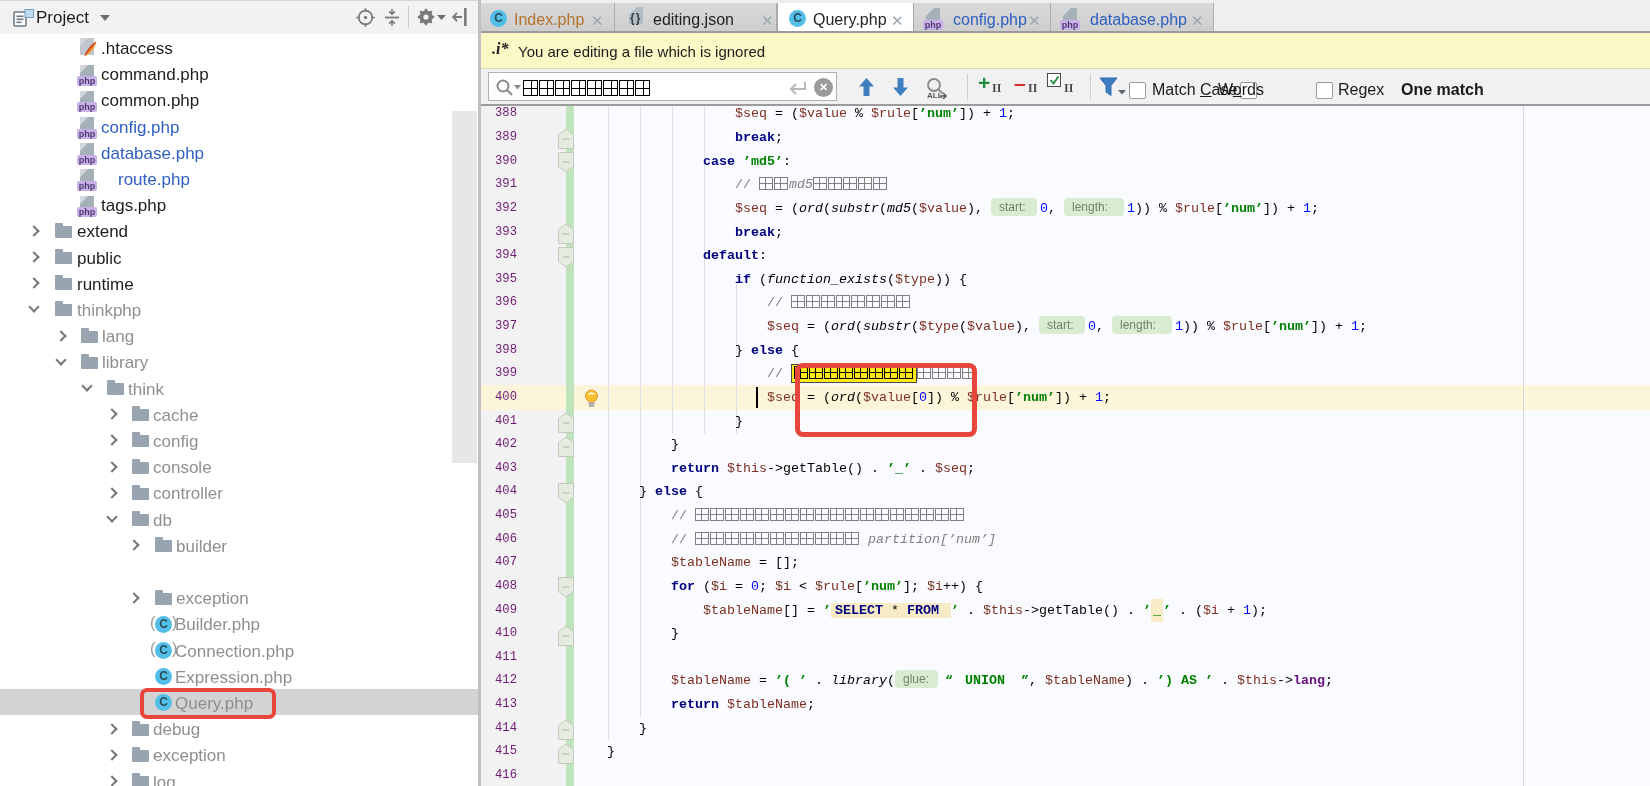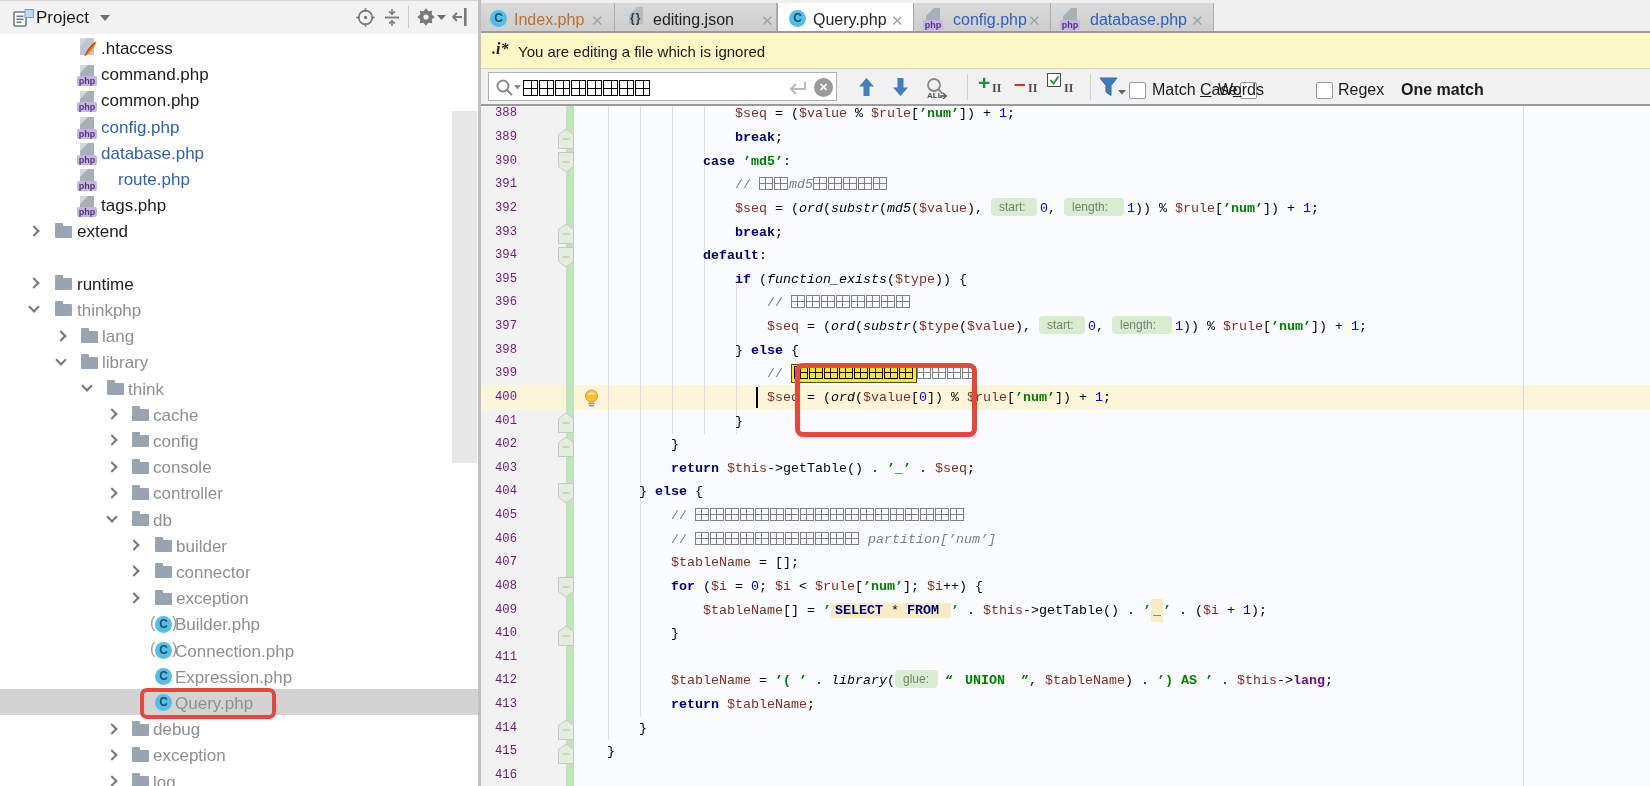--- a/index.html
+++ b/index.html
@@ -156,20 +156,25 @@
       <i class="pgic" style="left:80px">
         <i class="phpb">php</i>
       </i>
       <span class="tx " style="left:101px">tags.php</span>
     </div>
 <div class="trow" style="top:183.8px">
       <i class="chev ce" style="left:30px"></i>
       <i class="fold" style="left:55px"></i>
       <span class="tx " style="left:77px">extend</span>
     </div>
+<div class="trow" style="top:210.0px">
+      <i class="chev ce" style="left:30px"></i>
+      <i class="fold" style="left:55px"></i>
+      <span class="tx " style="left:77px">public</span>
+    </div>
 <div class="trow" style="top:236.2px">
       <i class="chev ce" style="left:30px"></i>
       <i class="fold" style="left:55px"></i>
       <span class="tx " style="left:77px">runtime</span>
     </div>
 <div class="trow" style="top:262.4px">
       <i class="chev co" style="left:30px"></i>
       <i class="fold" style="left:55px"></i>
       <span class="tx gy2" style="left:77px">thinkphp</span>
     </div>
@@ -210,25 +215,20 @@
     </div>
 <div class="trow" style="top:498.2px">
       <i class="chev ce" style="left:130px"></i>
       <i class="fold" style="left:155px"></i>
       <span class="tx gy2" style="left:176px">builder</span>
     </div>
 <div class="trow" style="top:472.0px">
       <i class="chev co" style="left:108px"></i>
       <i class="fold" style="left:132px"></i>
       <span class="tx gy2" style="left:153px">db</span>
-    </div>
-<div class="trow" style="top:524.4px">
-      <i class="chev ce" style="left:130px"></i>
-      <i class="fold" style="left:155px"></i>
-      <span class="tx gy2" style="left:176px">connector</span>
     </div>
 <div class="trow" style="top:550.6px">
       <i class="chev ce" style="left:130px"></i>
       <i class="fold" style="left:155px"></i>
       <span class="tx gy2" style="left:176px">exception</span>
     </div>
 <div class="trow" style="top:576.8px">
       <span class="par" style="left:150px">(</span>
       <i class="cic" style="left:155px">C</i>
       <span class="par" style="left:172px">)</span>

